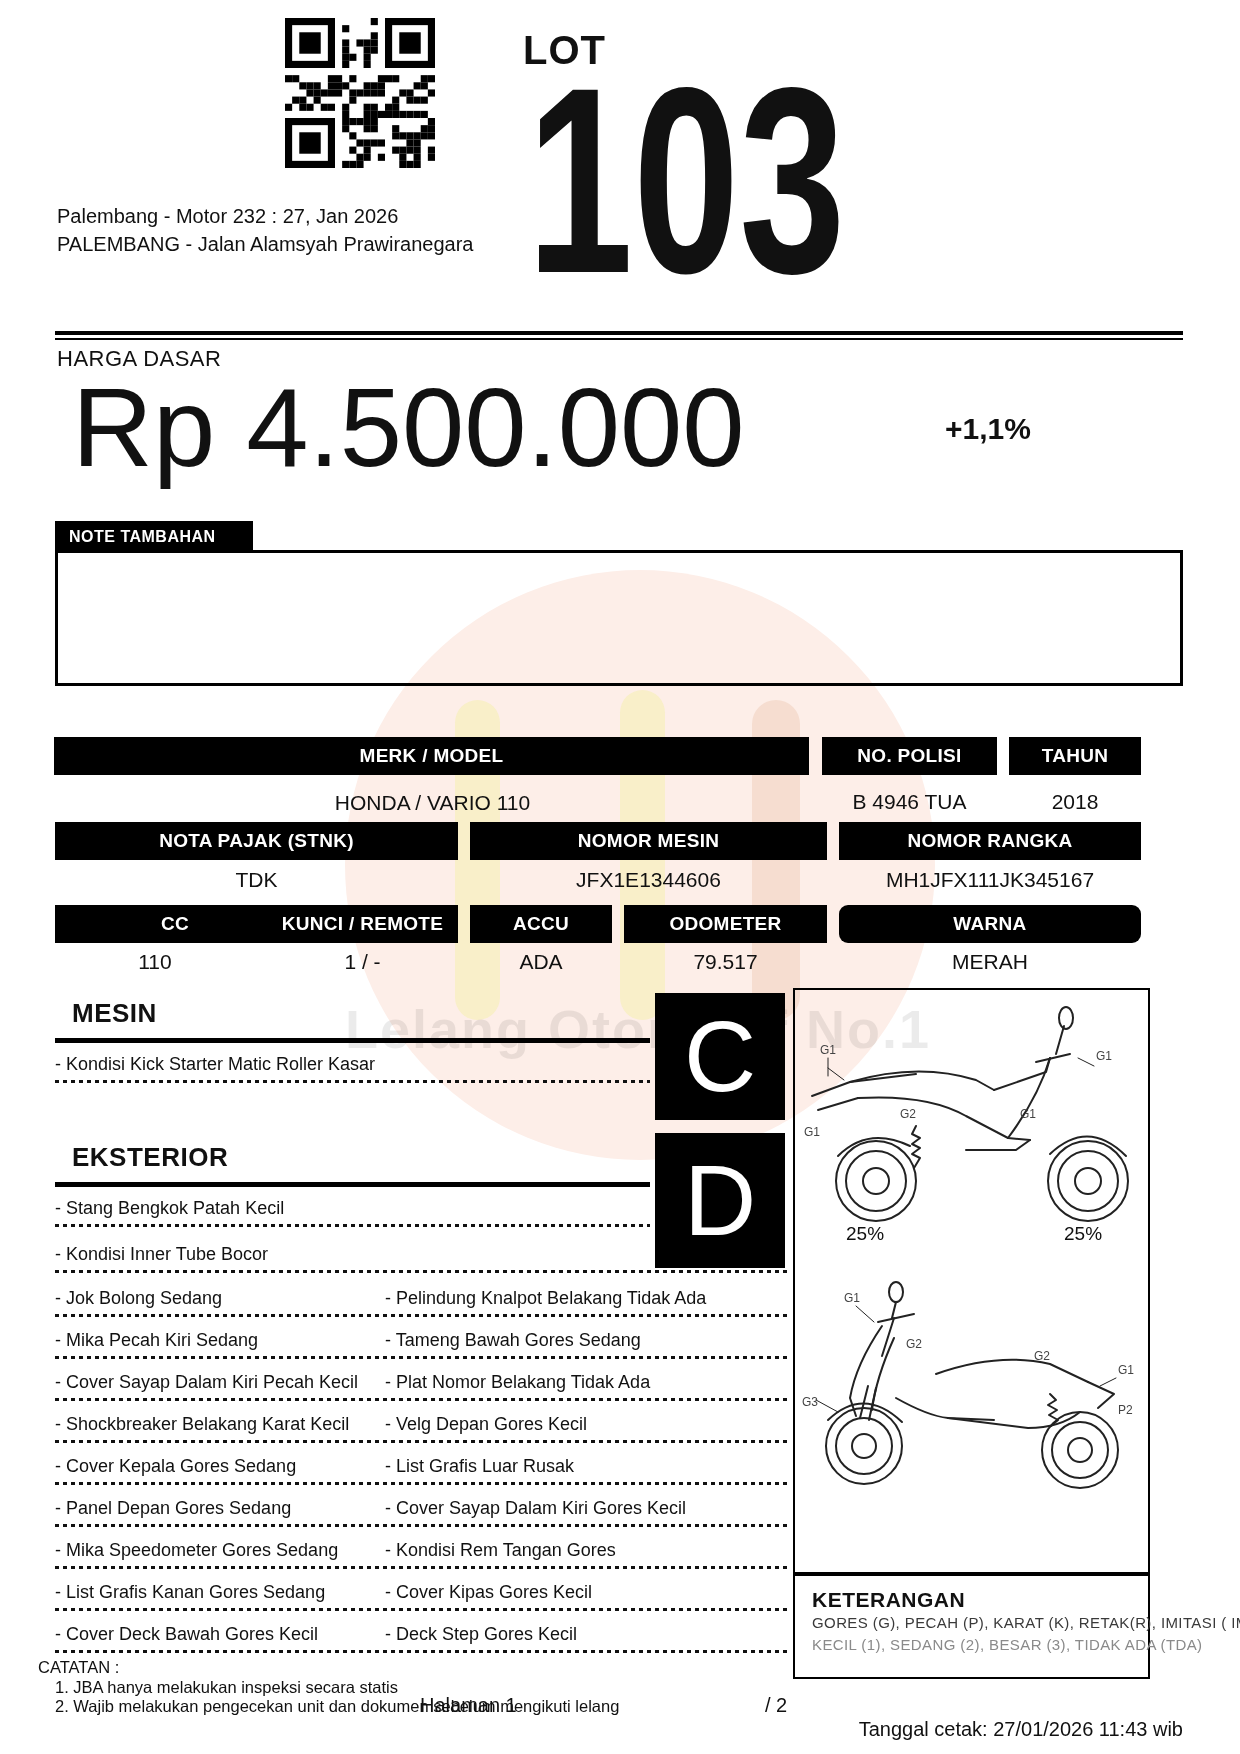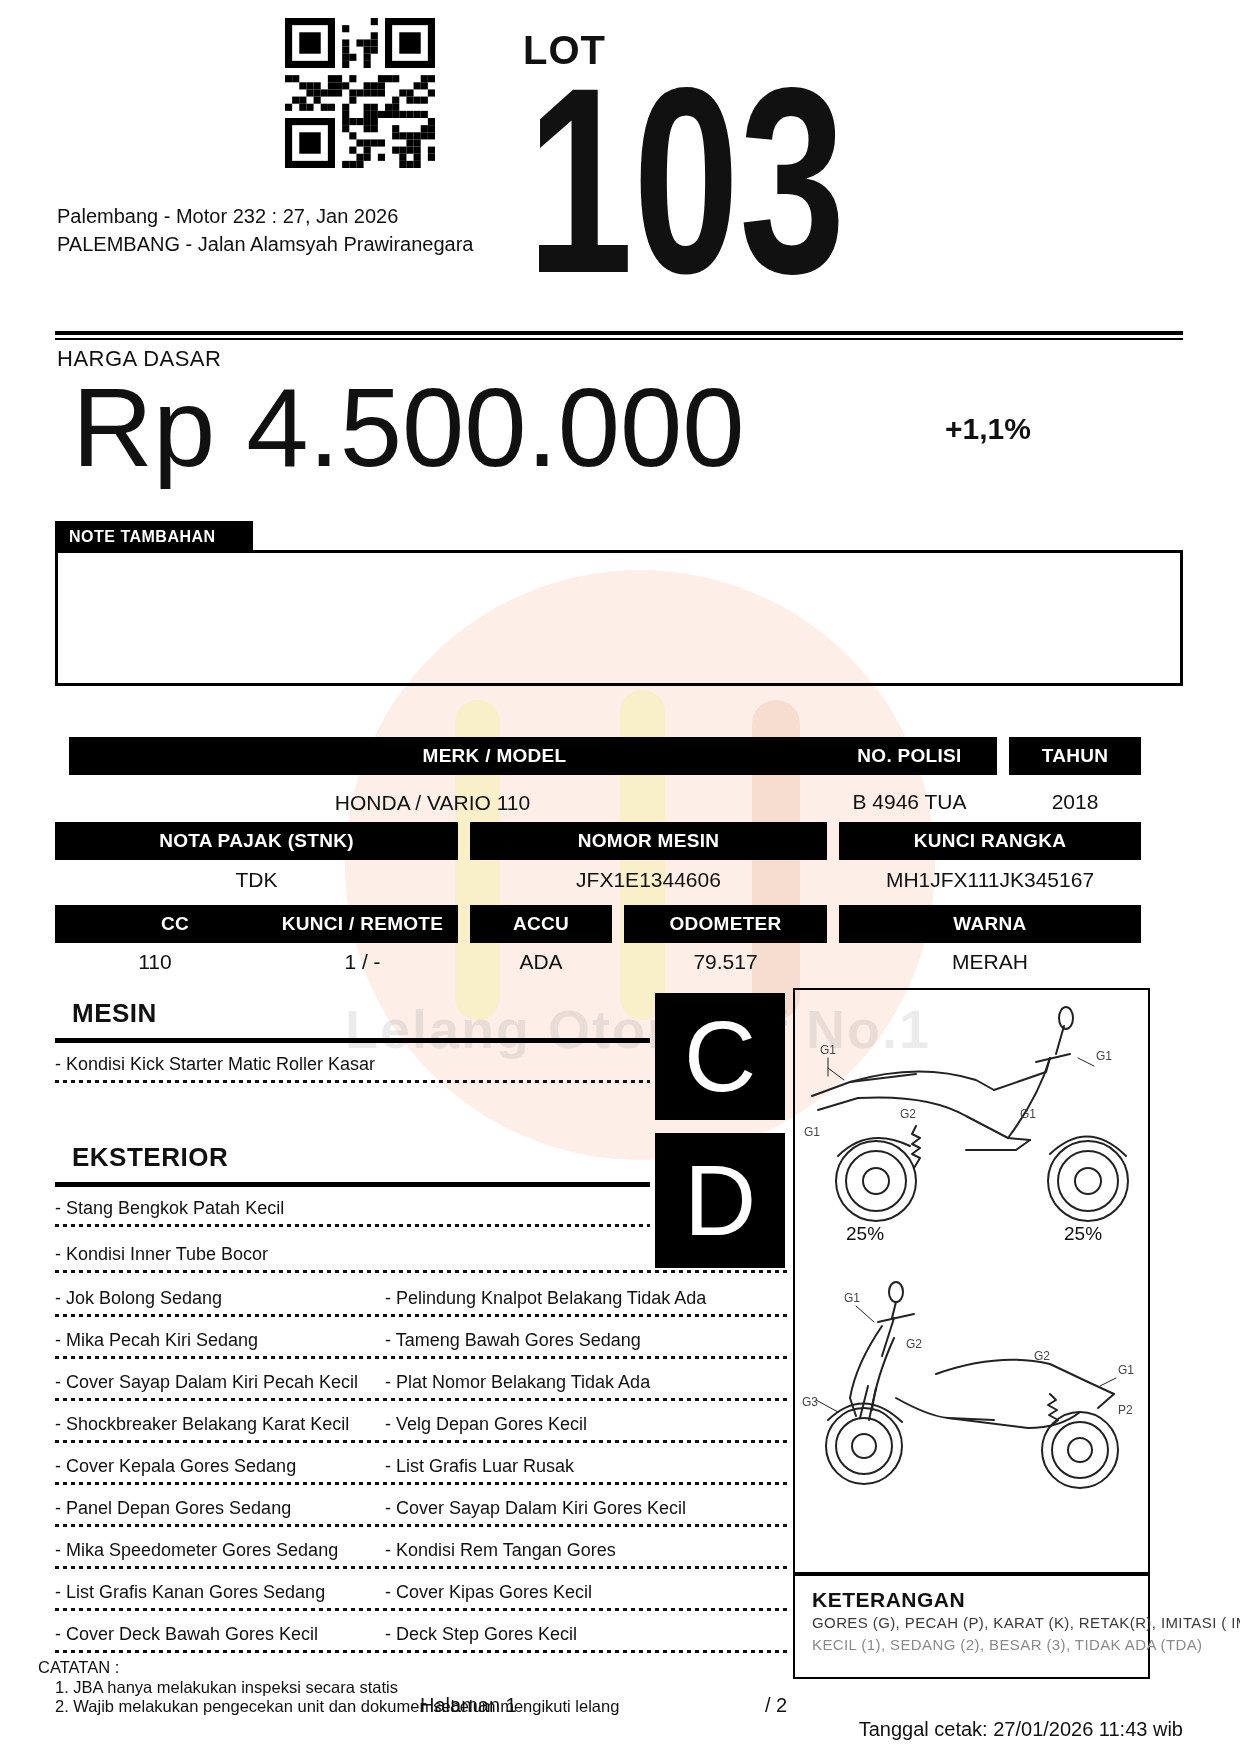--- a/index.html
+++ b/index.html
@@ -199,39 +199,39 @@
   <div class="abs content dbl-rule" style="left:55px;top:331px;width:1128px;"></div>
 
   <div class="abs content harga-label" style="left:57px;top:346px;">HARGA DASAR</div>
   <div class="abs content price" style="left:52px;top:372px;">Rp 4.500.000</div>
   <div class="abs content pct" style="left:945px;top:412px;">+1,1%</div>
 
   <div class="abs content note-box" style="left:55px;top:550px;width:1122px;height:130px;"></div>
   <div class="abs content note-tab" style="left:55px;top:521px;height:32px;min-width:170px;">NOTE TAMBAHAN</div>
   <div class="abs content item" style="left:70px;top:562px;"></div>
 
-  <div class="abs content hdr-cell" style="left:69px;top:737px;width:755px;height:38px;padding-left:48px;">MERK / MODEL</div>
+  <div class="abs content hdr-cell" style="left:54px;top:737px;width:755px;height:38px;">MERK / MODEL</div>
   <div class="abs content hdr-cell" style="left:822px;top:737px;width:175px;height:38px;">NO. POLISI</div>
   <div class="abs content hdr-cell" style="left:1009px;top:737px;width:132px;height:38px;">TAHUN</div>
   <div class="abs content val-cell" style="left:55px;top:756px;width:755px;height:28px;margin-top:33px;">HONDA / VARIO 110</div>
   <div class="abs content val-cell" style="left:822px;top:788px;width:175px;height:28px;">B 4946 TUA</div>
   <div class="abs content val-cell" style="left:1009px;top:788px;width:132px;height:28px;">2018</div>
 
   <div class="abs content hdr-cell" style="left:55px;top:822px;width:403px;height:38px;">NOTA PAJAK (STNK)</div>
   <div class="abs content hdr-cell" style="left:470px;top:822px;width:357px;height:38px;">NOMOR MESIN</div>
-  <div class="abs content hdr-cell" style="left:839px;top:822px;width:302px;height:38px;">KUNCI RANGKA</div>
+  <div class="abs content hdr-cell" style="left:839px;top:822px;width:302px;height:38px;">NOMOR RANGKA</div>
   <div class="abs content val-cell" style="left:55px;top:866px;width:403px;height:28px;">TDK</div>
   <div class="abs content val-cell" style="left:470px;top:866px;width:357px;height:28px;">JFX1E1344606</div>
   <div class="abs content val-cell" style="left:839px;top:866px;width:302px;height:28px;">MH1JFX111JK345167</div>
 
   <div class="abs content hdr-cell" style="left:55px;top:905px;width:240px;height:38px;">CC</div>
   <div class="abs content hdr-cell" style="left:267px;top:905px;width:191px;height:38px;">KUNCI / REMOTE</div>
   <div class="abs content hdr-cell" style="left:470px;top:905px;width:142px;height:38px;">ACCU</div>
   <div class="abs content hdr-cell" style="left:624px;top:905px;width:203px;height:38px;">ODOMETER</div>
-  <div class="abs content hdr-cell" style="left:839px;top:905px;width:302px;height:38px;">WARNA</div>
+  <div class="abs content hdr-cell" style="left:839px;top:905px;width:302px;height:38px;border-radius:9px;">WARNA</div>
   <div class="abs content val-cell" style="left:55px;top:948px;width:200px;height:28px;">110</div>
   <div class="abs content val-cell" style="left:267px;top:948px;width:191px;height:28px;">1 / -</div>
   <div class="abs content val-cell" style="left:470px;top:948px;width:142px;height:28px;">ADA</div>
   <div class="abs content val-cell" style="left:624px;top:948px;width:203px;height:28px;">79.517</div>
   <div class="abs content val-cell" style="left:839px;top:948px;width:302px;height:28px;">MERAH</div>
 
   <div class="abs content sec-title" style="left:72px;top:998px;">MESIN</div>
   <div class="abs content sec-rule" style="left:55px;top:1038px;width:595px;"></div>
   <div class="abs content item" style="left:55px;top:1054px;">- Kondisi Kick Starter Matic Roller Kasar</div>
   <div class="abs content dotline" style="left:55px;top:1080px;width:595px;"></div>

